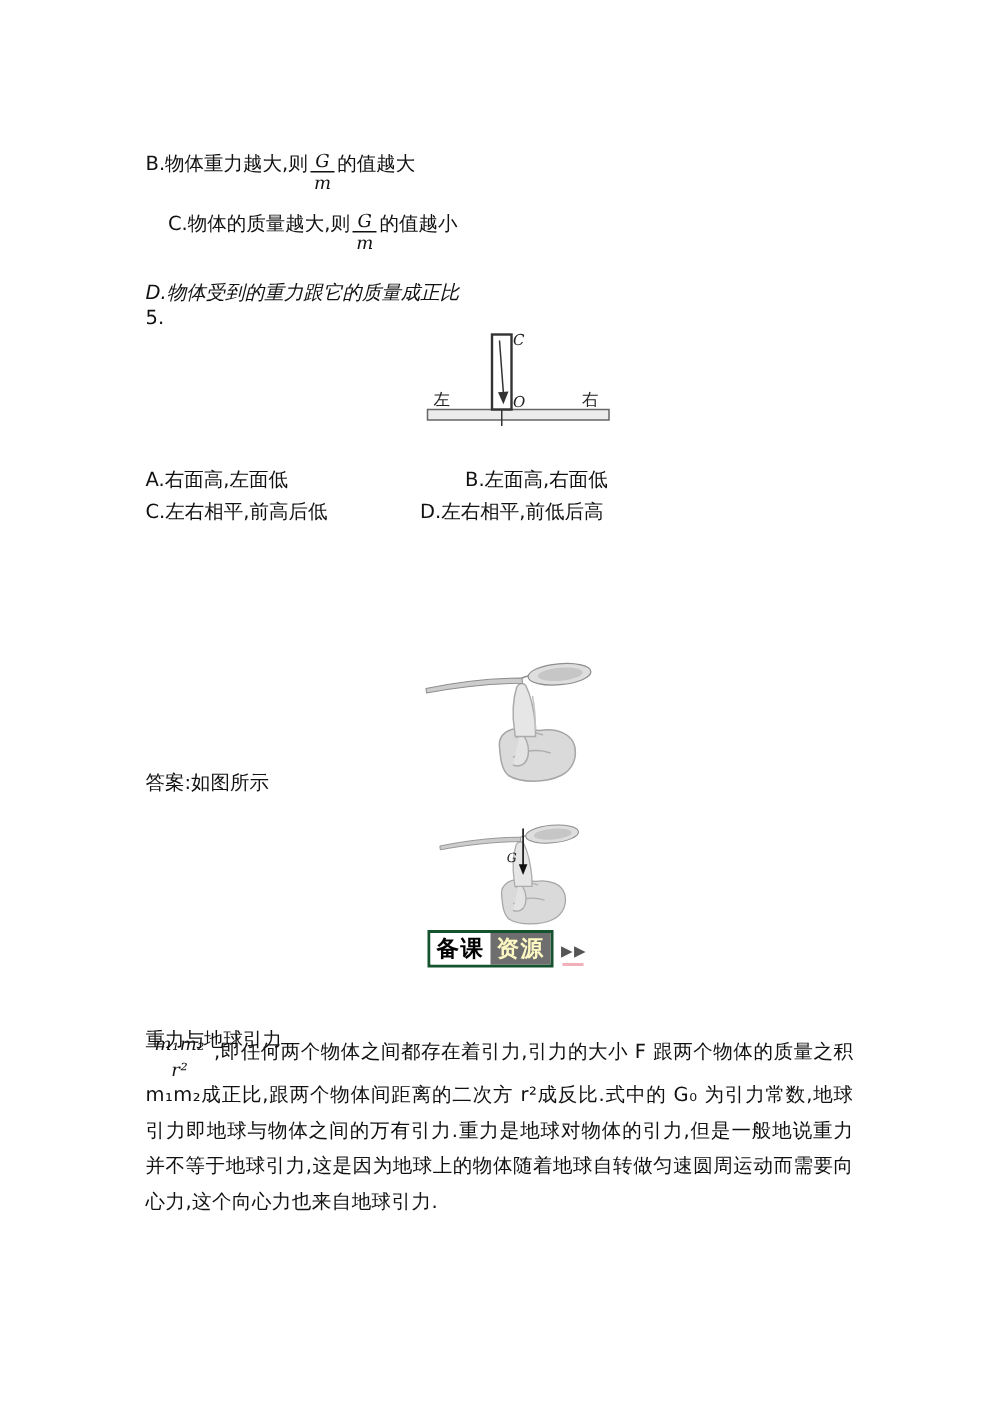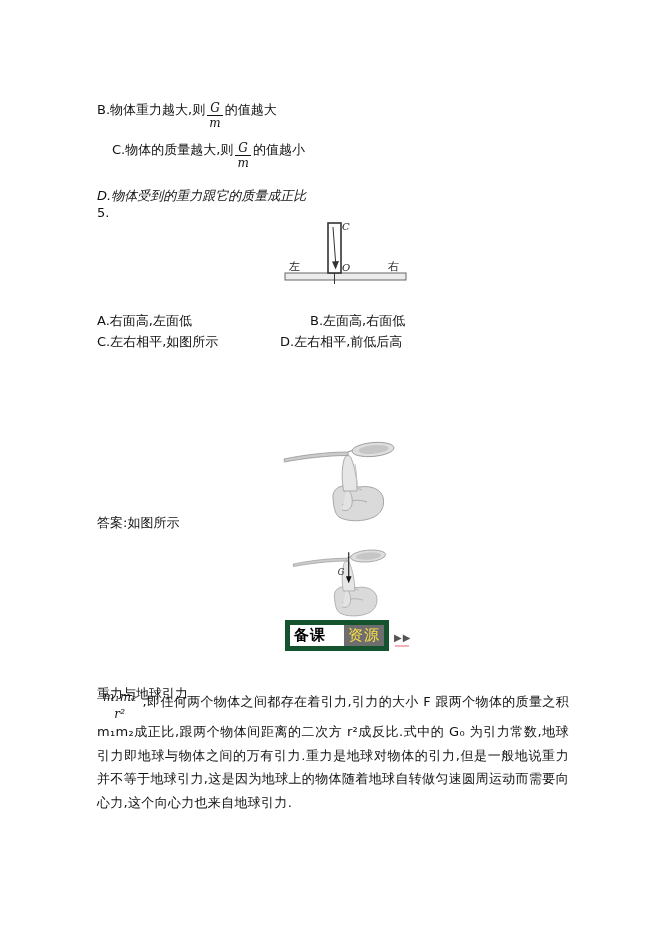--- a/index.html
+++ b/index.html
@@ -25,23 +25,23 @@
 
   
   .stack{display:inline-block;text-align:center;vertical-align:-12px;line-height:1;margin:0 4px;}
   .stack .num{display:block;padding:0 2px 3px;}
   .stack .den{display:block;padding-top:2px;text-align:center;}
 
   .blank{display:inline-block;min-width:44px;text-align:center;border-bottom:1px solid #111;padding:0 6px;line-height:15px;}
 
   
   .banner{display:flex;align-items:center;}
-  .banner-box{display:inline-flex;border:5px solid #14532d;text-align:right;}
+  .banner-box{display:inline-flex;border:2px solid #14532d;text-align:right;}
   .banner-left{background:#ffffff;color:#000;font-weight:bold;font-size:15px;padding:1px 4px;letter-spacing:1px;}
-  .banner-right{background:#6e6e6e;color:#fde047;font-weight:normal;font-size:15px;padding:1px 4px;letter-spacing:1px;margin-left:14px;}
+  .banner-right{background:#6e6e6e;color:#fef9c3;font-weight:bold;font-size:15px;padding:1px 4px;letter-spacing:1px;}
   .banner-arrows{color:#555;font-size:10px;letter-spacing:1px;margin-left:5px;position:relative;top:2px;}
   .banner-underline{display:inline-block;width:14px;height:2px;background:#f2b0ba;margin-left:-16px;position:relative;top:10px;}
 
   .svg-it{font-family:"DejaVu Serif","Liberation Serif",serif;font-style:italic;font-size:10px;fill:#222;}
   .svg-cjk{font-family:"DejaVu Sans","Liberation Sans",sans-serif;font-size:11px;fill:#222;}
 </style>
 </head>
 <body>
 
 <div class="page">
@@ -65,21 +65,21 @@
     <polygon points="49,43.5 56,43 52.6,51.5" fill="#333"></polygon>
     <line x1="51.5" y1="55" x2="51.5" y2="66" stroke="#333" stroke-width="1"></line>
     <text class="svg-it" x="59" y="12">C</text>
     <text class="svg-it" x="59" y="53">O</text>
     <text class="svg-cjk" x="6" y="52">左</text>
     <text class="svg-cjk" x="105" y="52">右</text>
   </svg>
 
   <div class="abs line" style="left:97px;top:311px;">A.右面高,左面低</div>
   <div class="abs line" style="left:310px;top:311px;">B.左面高,右面低</div>
-  <div class="abs line" style="left:97px;top:332px;">C.左右相平,如图所示</div>
+  <div class="abs line" style="left:97px;top:332px;">C.左右相平,前高后低</div>
   <div class="abs line" style="left:280px;top:332px;">D.左右相平,前低后高</div>
 
 
   <svg class="abs" style="left:281px;top:430px;" width="122" height="92" viewBox="0 0 122 92">
     <path d="M52,68 C51,60 58,55 66,56 L79,57 C91,55 100,60 102,67 C104,75 101,83 93,87 C83,92 66,92 58,87 C53,83 52.5,74 52,68 Z" fill="#dadada" stroke="#a6a6a6"></path>
     <path d="M63,62 C68,58 75,57.5 81,60" fill="none" stroke="#b3b3b3"></path>
     <path d="M61,75 C68,70 78,69 86,72" fill="none" stroke="#adadad"></path>
     <path d="M66,58 C70,62 72,68 71,74 C70,79 66,82 61,80" fill="#e3e3e3" stroke="#ababab"></path>
     <path d="M63.5,28 C61,36 60.5,47 62,57 L62.5,61 L76,61 L76,54 C75,43 72.5,33 69.5,27 C67.8,25 65,25.2 63.5,28 Z" fill="#e6e6e6" stroke="#ababab"></path>
     <path d="M74,34 C75.5,42 76,50 75.8,57" fill="none" stroke="#c2c2c2"></path>

